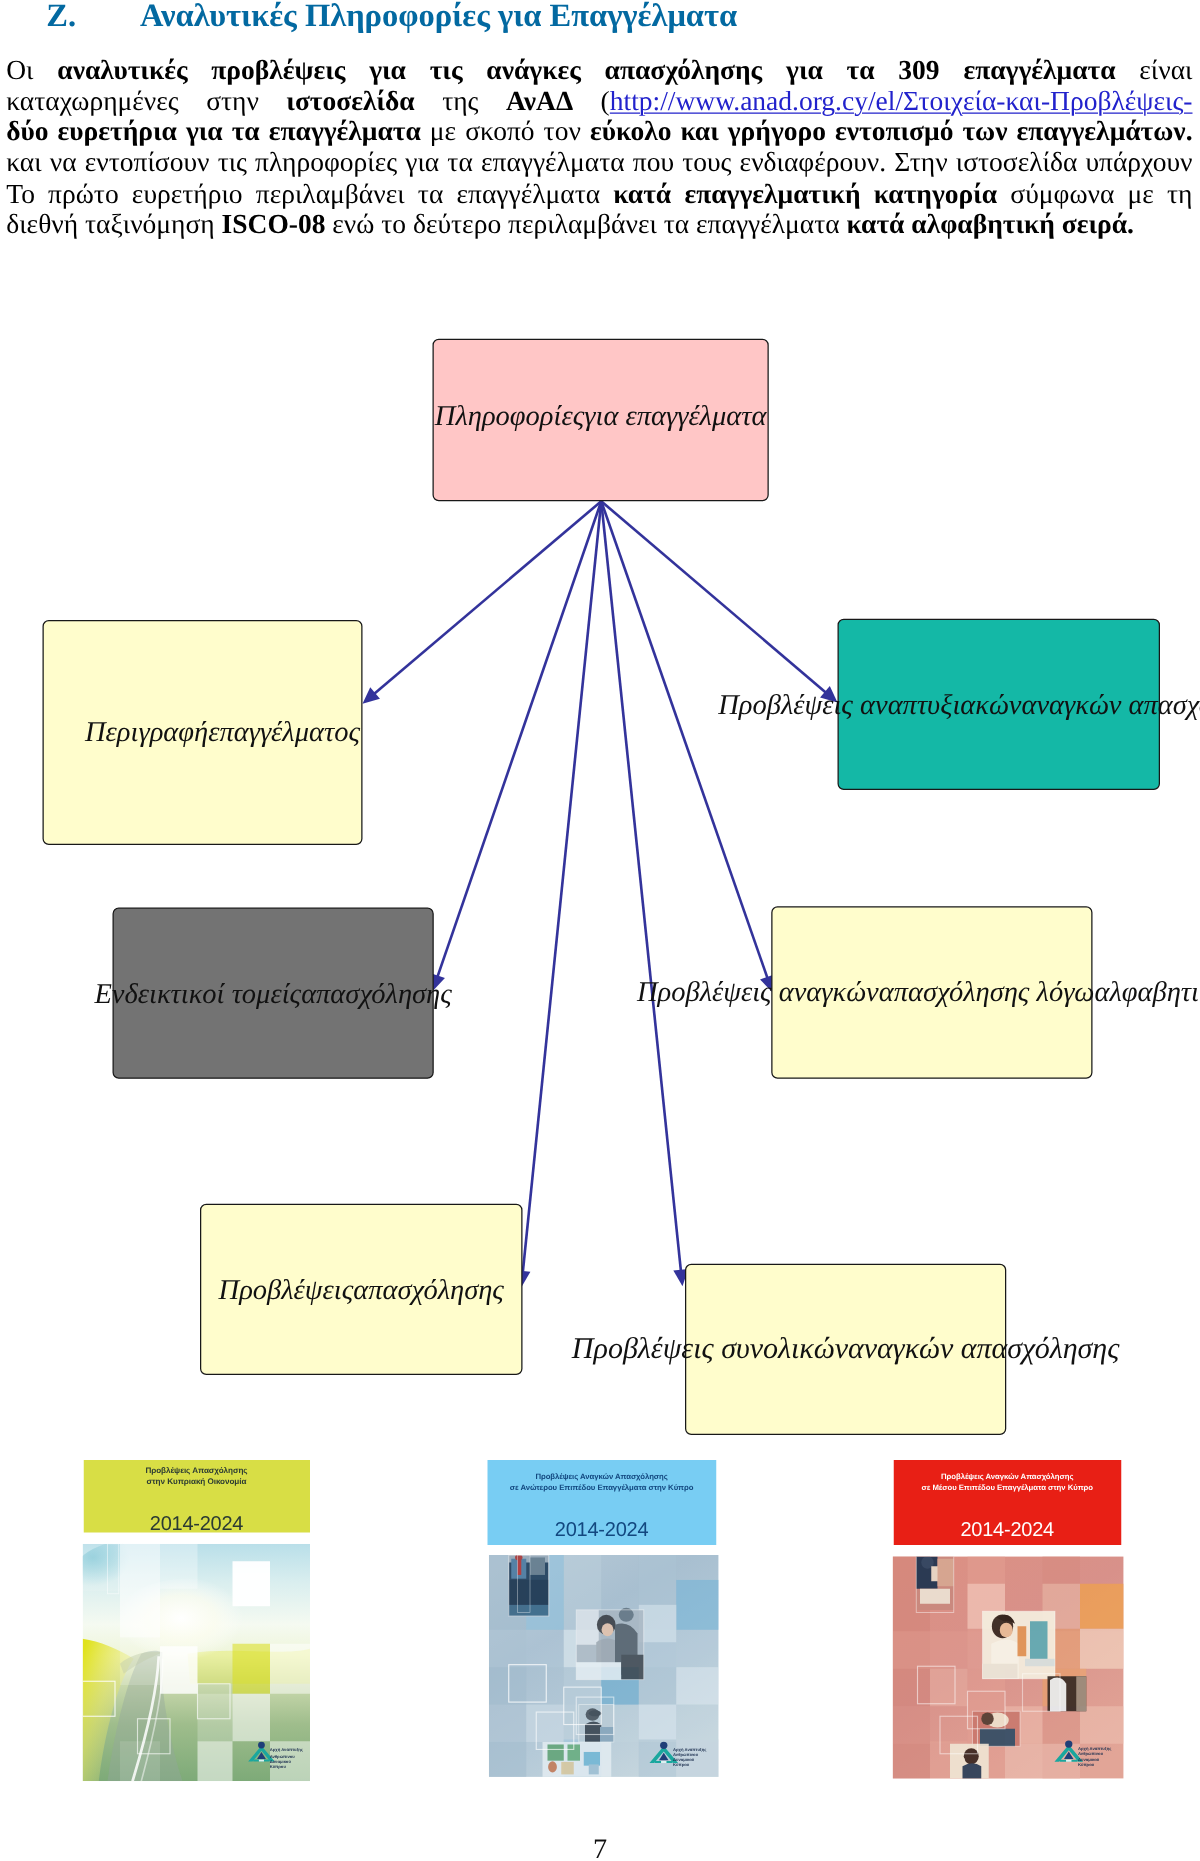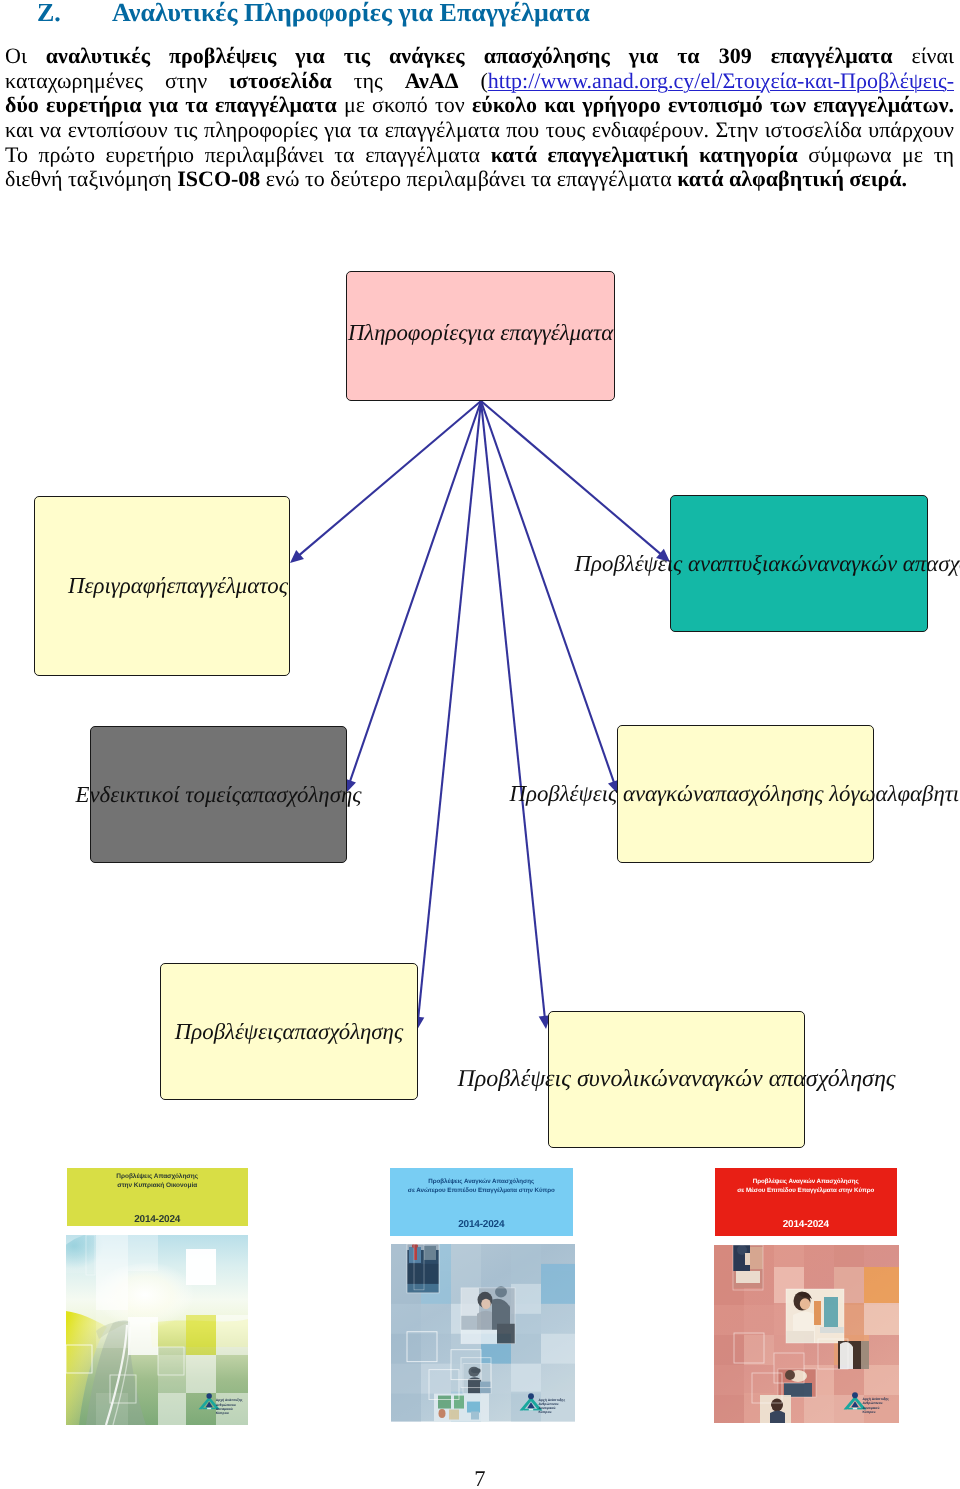--- a/index.html
+++ b/index.html
@@ -33,21 +33,21 @@
   #n-5{left:160px;top:963px;width:258px;height:137px;background:#fffdcc;font-size:22.8px;}
   #n-6{left:548px;top:963px;width:257px;height:137px;background:#fffdcc;font-size:24px;margin-top:48px;}
 
 
   
   .cover{position:absolute;}
   .cov-band{position:absolute;box-sizing:border-box;display:flex;flex-direction:column;align-items:center;justify-content:center;padding-top:6px;
             font-family:"Liberation Sans",sans-serif;text-align:center;}
   .cov-band .t1,.cov-band .t2{font-size:6.5px;font-weight:bold;line-height:9.4px;letter-spacing:-0.05px;}
   .cov-band.narrow .t1,.cov-band.narrow .t2{font-size:6.2px;letter-spacing:-0.04px;}
-  .cov-band .yrs{font-size:10px;font-weight:bold;line-height:16px;margin-top:21px;letter-spacing:-0.2px;}
+  .cov-band .yrs{font-size:16px;font-weight:normal;line-height:16px;margin-top:21px;letter-spacing:-0.2px;}
   .cov-img{position:absolute;overflow:hidden;}
   .mos{position:absolute;left:0;top:0;width:100%;height:100%;}
   .logo{position:absolute;display:flex;align-items:flex-start;}
   .logo .lg-txt{font-family:"Liberation Sans",sans-serif;font-size:3.35px;line-height:4.2px;font-weight:bold;color:#1d3050;margin-left:-4.5px;margin-top:5px;white-space:nowrap;}
 
   
   .pagenum{position:absolute;left:0;top:1466px;width:960px;text-align:center;font-size:22.6px;color:#111;}
 </style>
 </head>
 <body>

